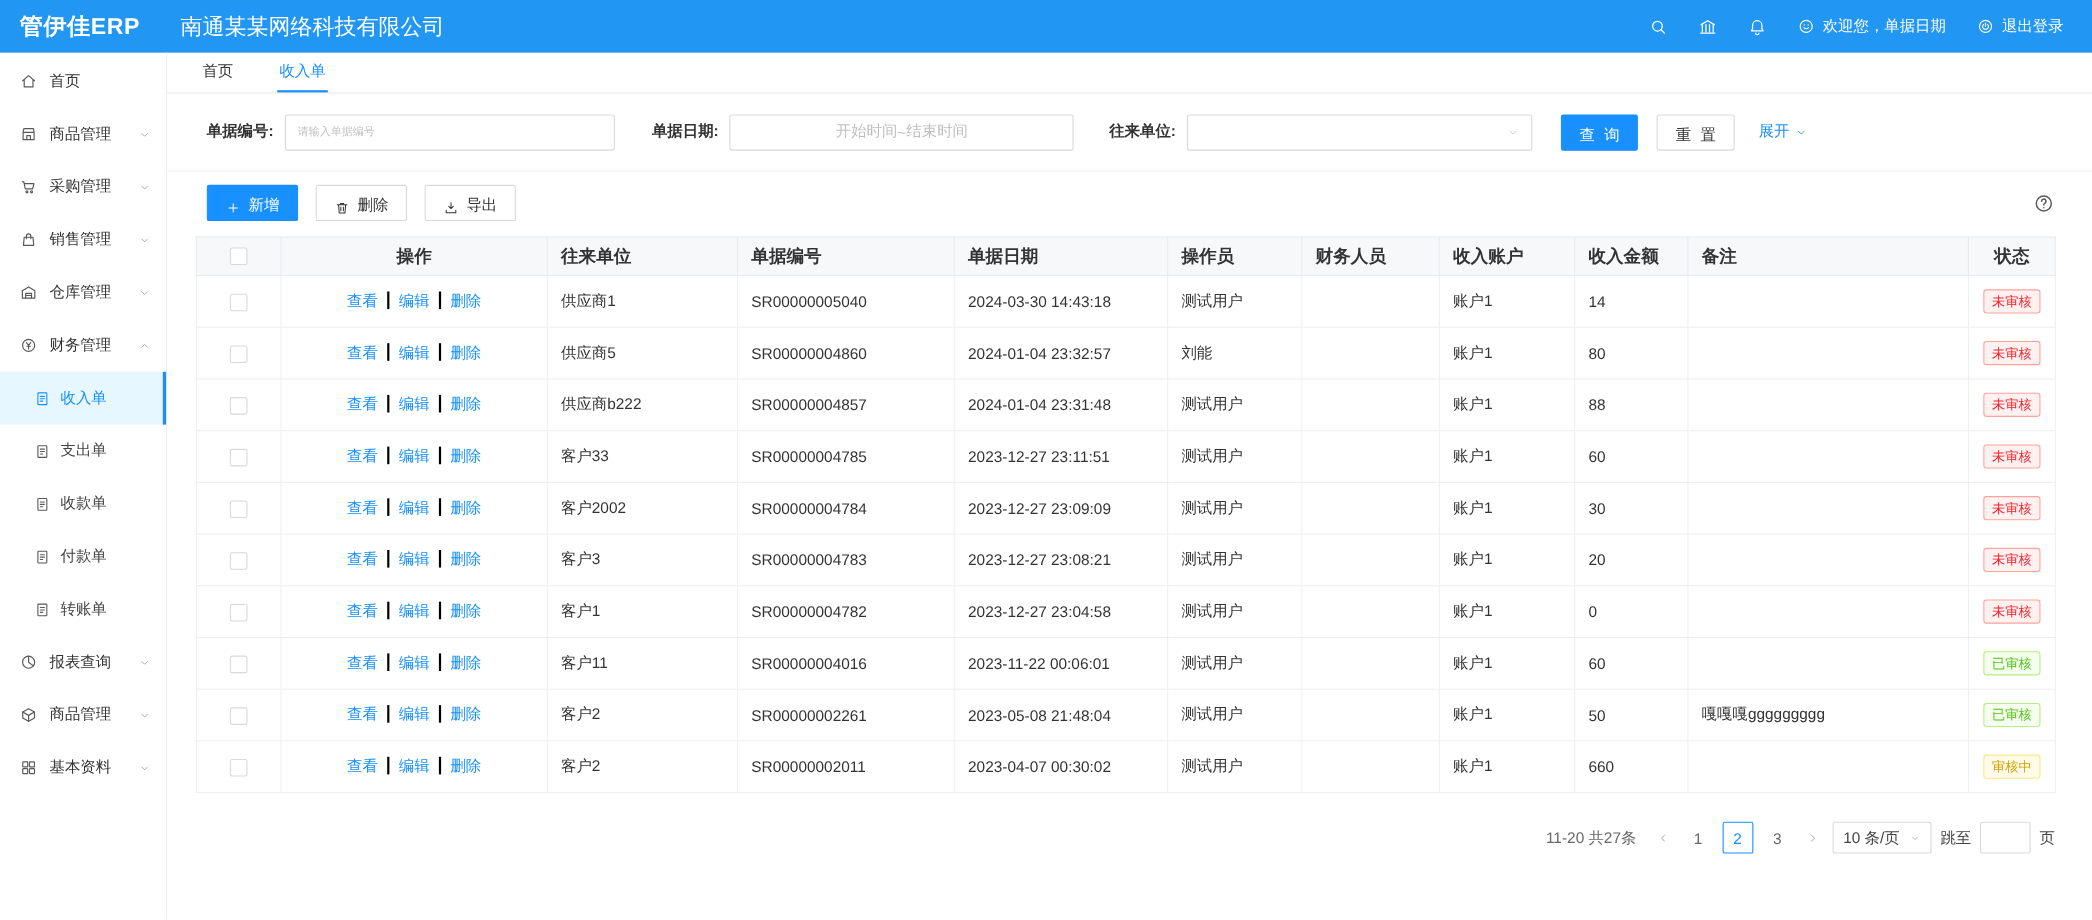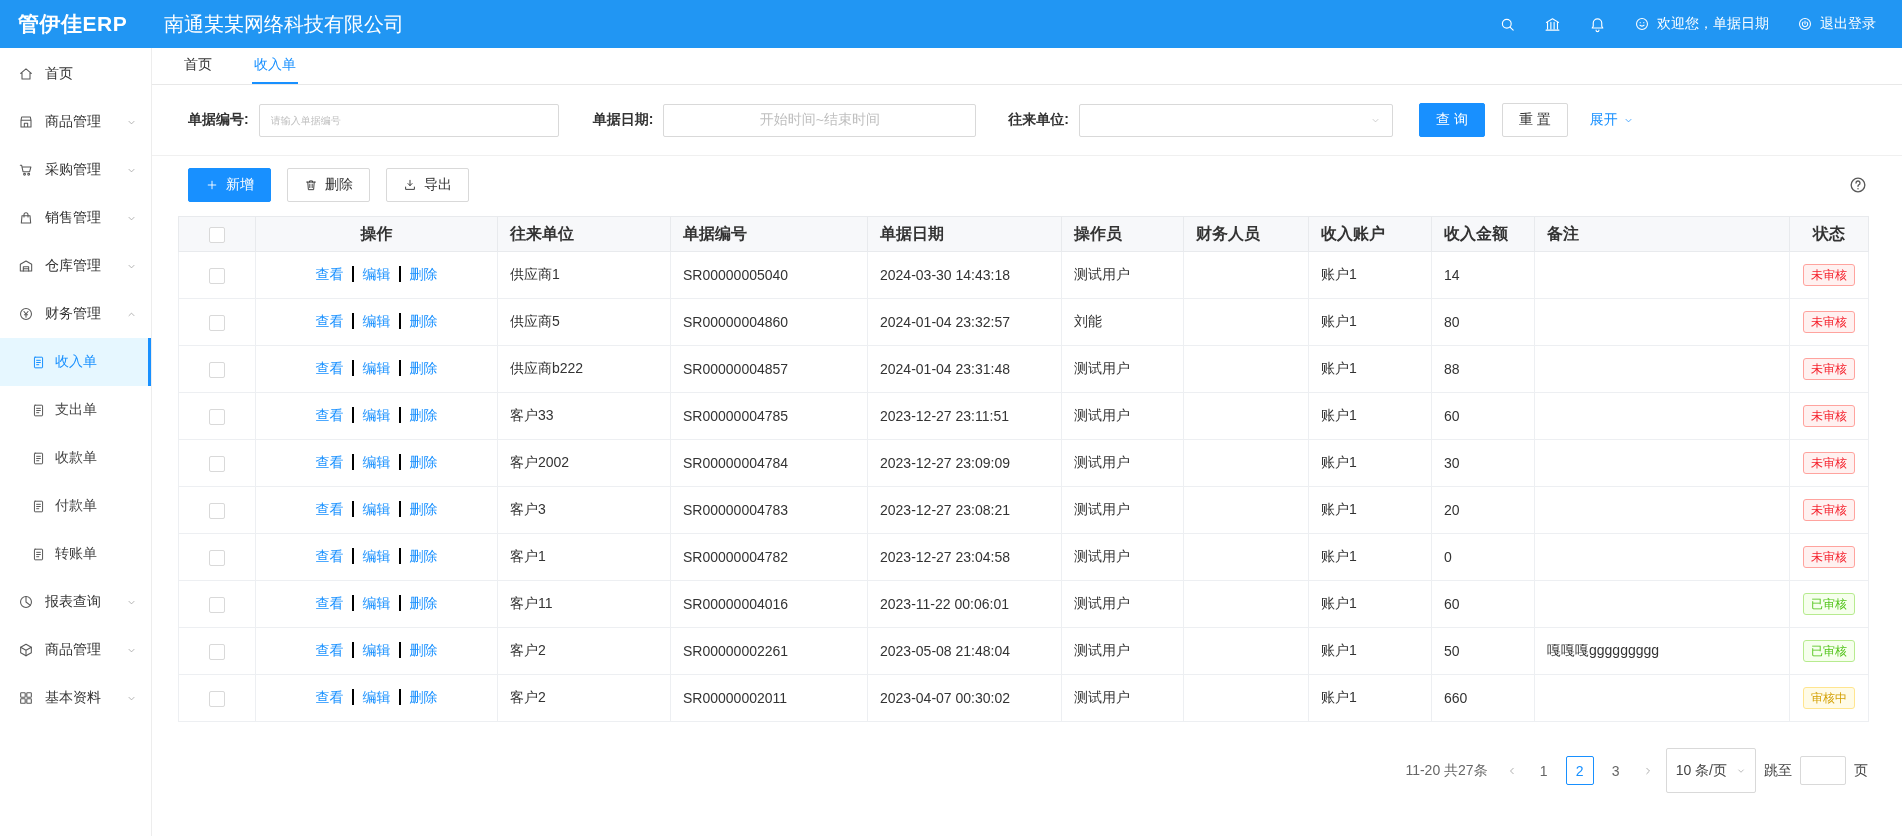--- a/index.html
+++ b/index.html
@@ -37,21 +37,21 @@
   .tab.active { color:var(--accent,#1890ff); border-bottom-color:var(--accent,#1890ff); }
 
   
   .filterbar { height:71px; display:flex; align-items:center; padding:0 30px 0 36px; border-bottom:1px solid #f0f0f0; flex-shrink:0; }
   .flabel { font-weight:bold; margin-right:10px; white-space:nowrap; }
   .txt-input { width:300px; height:33px; border:1px solid #d9d9d9; border-radius:2px; padding:0 11px; font-size:10px; color:#333; outline:none; margin-right:34px; font-family:inherit; }
   .txt-input::placeholder { color:#bfbfbf; }
   .rangebox { width:313px; height:33px; border:1px solid #d9d9d9; border-radius:2px; display:flex; align-items:center; justify-content:center; color:#bfbfbf; margin-right:32px; cursor:pointer; }
   .selectbox { width:314px; height:33px; border:1px solid #d9d9d9; border-radius:2px; display:flex; align-items:center; justify-content:flex-end; padding-right:11px; color:#bfbfbf; margin-right:26px; cursor:pointer; }
   .selectbox svg, .expand svg { width:11px; height:11px; }
-  .btn { height:33px; padding:16px 16px; background:#fff; border:1px solid #d9d9d9; border-radius:2px; font-size:14px; font-family:Liberation Sans, sans-serif; color:#333; cursor:pointer; display:flex; align-items:center; gap:7px; white-space:nowrap; }
+  .btn { height:33px; padding:4px 16px; background:#fff; border:1px solid #d9d9d9; border-radius:2px; font-size:14px; font-family:Liberation Mono, monospace; color:#333; cursor:pointer; display:flex; align-items:flex-end; gap:7px; white-space:nowrap; }
   .btn.primary { background:var(--accent,#1890ff); border-color:var(--accent,#1890ff); color:#fff; }
   .btn .bicon svg { width:14px; height:14px; }
   .filterbar .btn.primary { margin-right:17px; }
   .filterbar .btn.plain { margin-right:22px; }
   .expand { color:var(--accent,#1890ff); display:flex; align-items:center; gap:5px; cursor:pointer; text-decoration:none; }
 
   
   .bodyarea { flex:1; padding:0 34px 0 26px; display:flex; flex-direction:column; }
   .toolbar { margin:12px 0 14px; padding-left:10px; display:flex; align-items:center; gap:16px; }
   .help { margin-left:auto; color:#595959; cursor:pointer; } .help svg { width:20px; height:20px; }
@@ -69,21 +69,21 @@
   .badge.green { color:#52c41a; background:#f6ffed; border-color:#b7eb8f; }
   .badge.orange { color:#d4a106; background:#fffbe6; border-color:#ffe58f; }
 
   
   .pagination { display:flex; align-items:center; justify-content:flex-end; gap:8px; margin-top:26px; color:#666; }
   .pg-total { margin-right:6px; }
   .pg-arrow { color:#999; cursor:pointer; padding:0 4px; } .pg-arrow svg { width:12px; height:12px; }
   .pg-pages { display:flex; gap:8px; }
   .pg-num { min-width:28px; height:29px; display:flex; align-items:center; justify-content:center; cursor:pointer; color:#666; border-radius:2px; border:1px solid transparent; }
   .pg-num.current { border-color:var(--accent,#1890ff); color:var(--accent,#1890ff); }
-  .pg-size { height:45px; border:1px solid #d9d9d9; border-radius:2px; display:flex; align-items:center; gap:9px; padding:0 9px; color:#444; cursor:pointer; }
+  .pg-size { height:29px; border:1px solid #d9d9d9; border-radius:2px; display:flex; align-items:center; gap:9px; padding:0 9px; color:#444; cursor:pointer; }
   .pg-size svg { width:10px; height:10px; color:#999; }
   .pg-jump { display:flex; align-items:center; gap:8px; color:#444; }
   .jump-input { width:46px; height:29px; border:1px solid #d9d9d9; border-radius:2px; outline:none; padding:0 6px; font-family:inherit; }
 </style>
 </head>
 <body>
 
 <div class="app">
 
   <header class="topbar">

